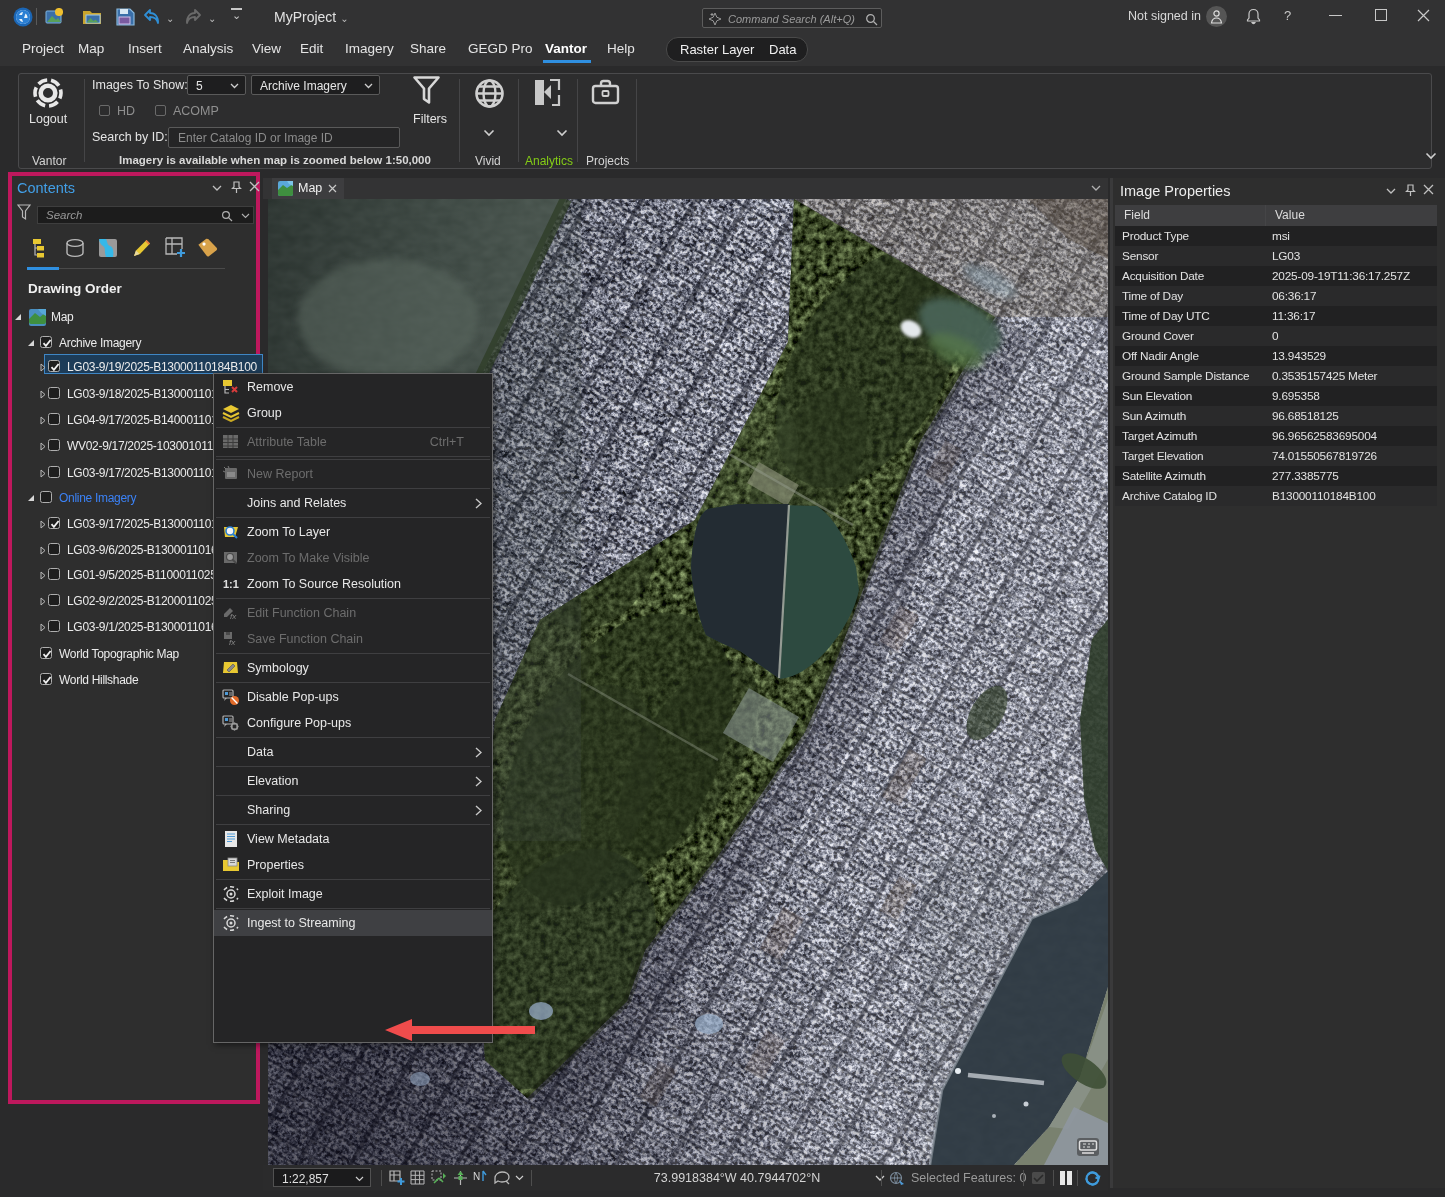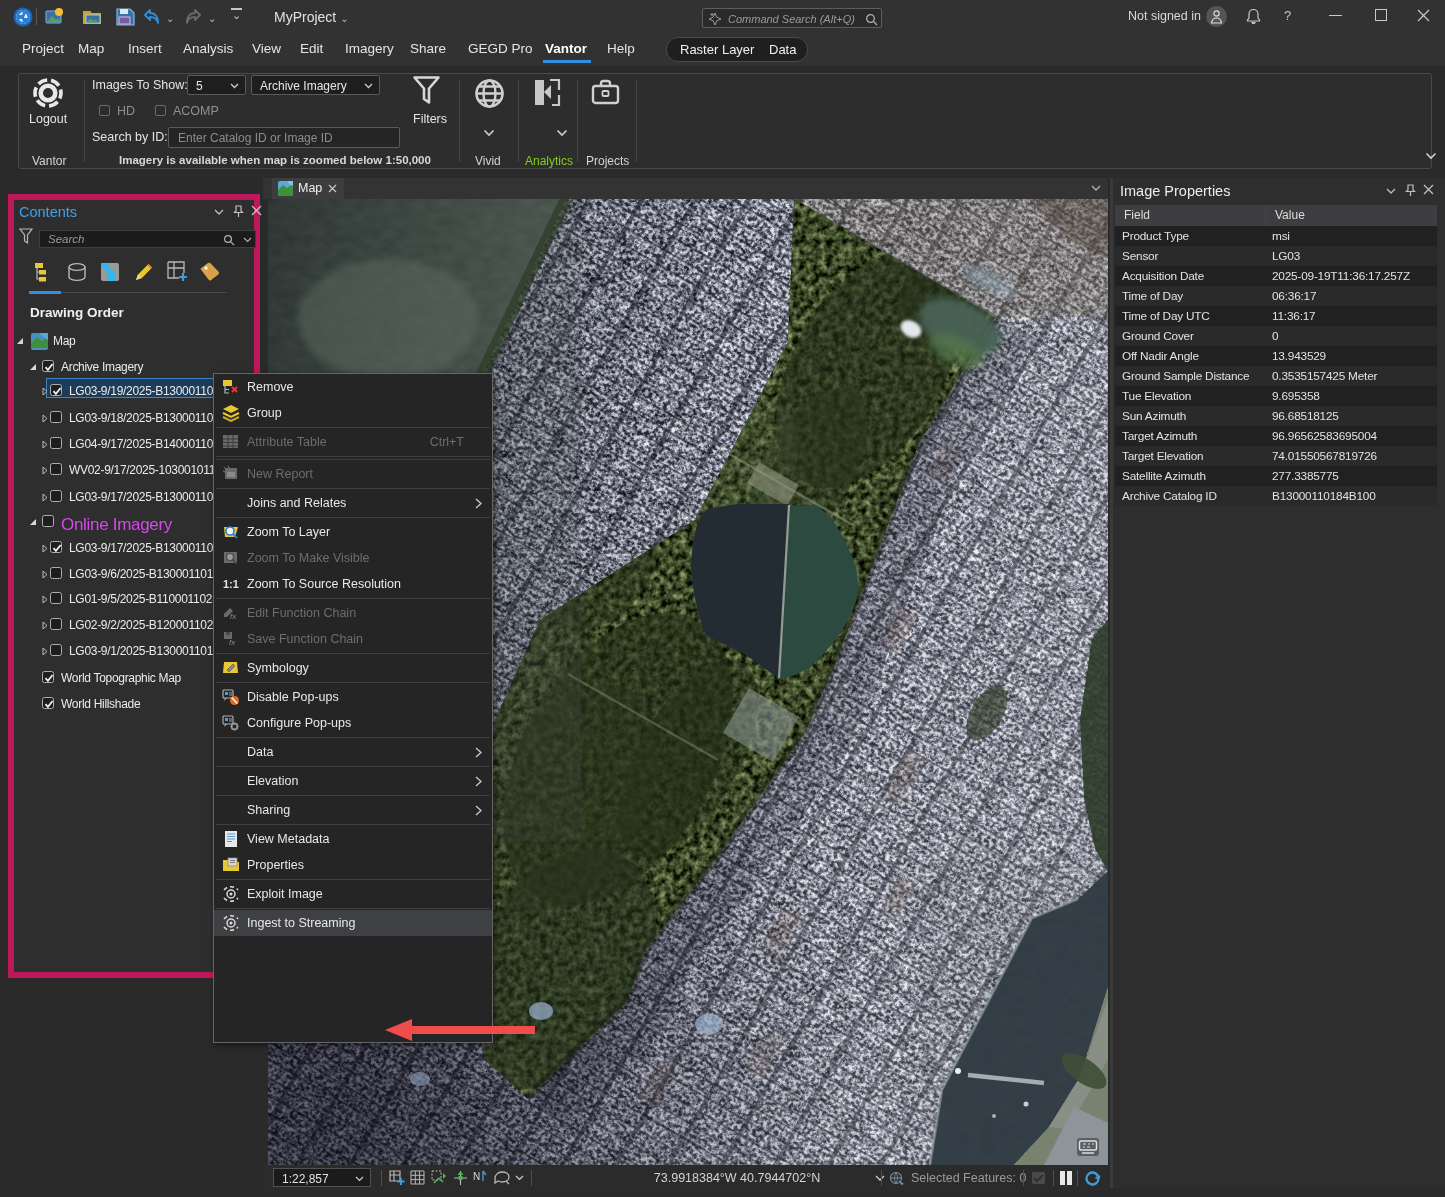--- a/index.html
+++ b/index.html
@@ -3,21 +3,21 @@
 <meta charset="utf-8">
 <style>
 * { margin:0; padding:0; box-sizing:border-box; }
 html,body { width:1445px; height:1197px; overflow:hidden; background:#2a2a2b;
   font-family:"Liberation Sans", sans-serif; color:#e6e6e6; }
 .abs { position:absolute; }
 #titlebar { position:absolute; left:0; top:0; width:1445px; height:33px; background:#323233; }
 #menurow { position:absolute; left:0; top:33px; width:1445px; height:33px; background:#323233; }
 #ribbon { position:absolute; left:0; top:66px; width:1445px; height:112px; background:#2a2a2b; }
 #ribbonpanel { position:absolute; left:18px; top:7px; width:1414px; height:96px; background:#2d2d2e; border:1px solid #4a4a4c; border-radius:3px; }
-#leftpanel { position:absolute; left:8px; top:194px; width:252px; height:784px; background:#2e2e2e; border:6px solid #be185d; }
+#leftpanel { position:absolute; left:8px; top:172px; width:252px; height:932px; background:#2e2e2e; border:4px solid #be185d; }
 #maptabs { position:absolute; left:263px; top:178px; width:845px; height:21px; background:#333334; }
 #mapview { position:absolute; left:268px; top:199px; width:840px; height:966px; background:#50566a; }
 #statusbar { position:absolute; left:263px; top:1165px; width:845px; height:26px; background:#2b2b2c; }
 #rightpanel { position:absolute; left:1110px; top:178px; width:335px; height:1010px; background:#2e2e2e; }
 #ctxmenu { position:absolute; left:213px; top:373px; width:280px; height:670px; background:#252526; border:1px solid #666; box-shadow:2px 2px 6px rgba(0,0,0,.5); }
 .mi { position:relative; height:26px; line-height:26px; font-size:12.5px; color:#e8e8e8; }
 .mi .ic { position:absolute; left:8px; top:4px; width:18px; height:18px; }
 .mi .tx { position:absolute; left:33px; }
 .mi .sc { position:absolute; right:28px; color:#e8e8e8; }
 .mi.dis .tx, .mi.dis .sc { color:#6d6d6d; }
@@ -496,21 +496,21 @@
   <div class="abs" style="left:55px;top:263px;font-size:12px;letter-spacing:-0.3px;color:#ebebeb;white-space:nowrap">WV02-9/17/2025-103001011185B10</div>
   <svg class="abs" style="left:28px;top:293px" width="6" height="9" viewBox="0 0 6 9">
       <path d="M1 1l4 3.5L1 8z" fill="none" stroke="#b8b8b8" stroke-width="1"></path>
     </svg>
   <div class="abs" style="left:36px;top:290px;width:12px;height:12px;background:#1e1e1e;border:1.4px solid #aeaeae;border-radius:2.5px"></div>
   <div class="abs" style="left:55px;top:290px;font-size:12px;letter-spacing:-0.3px;color:#ebebeb;white-space:nowrap">LG03-9/17/2025-B13000110184B10</div>
   <svg class="abs" style="left:15px;top:318px" width="8" height="8" viewBox="0 0 8 8">
       <path d="M7 1v6H1z" fill="#d8d8d8"></path>
     </svg>
   <div class="abs" style="left:28px;top:315px;width:12px;height:12px;background:#1e1e1e;border:1.4px solid #aeaeae;border-radius:2.5px"></div>
-  <div class="abs" style="left:47px;top:315px;font-size:17px;letter-spacing:-0.3px;color:#d946ef;white-space:nowrap">Online Imagery</div>
+  <div class="abs" style="left:47px;top:315px;font-size:12px;letter-spacing:-0.3px;color:#3b82f6;white-space:nowrap">Online Imagery</div>
   <svg class="abs" style="left:28px;top:344px" width="6" height="9" viewBox="0 0 6 9">
       <path d="M1 1l4 3.5L1 8z" fill="none" stroke="#b8b8b8" stroke-width="1"></path>
     </svg>
   <div class="abs" style="left:36px;top:341px;width:12px;height:12px;background:#1e1e1e;border:1.4px solid #aeaeae;border-radius:2.5px">
       <svg class="abs" style="left:0.5px;top:0.5px" width="10" height="10" viewBox="0 0 10 10">
         <path d="M1.5 5.2l2.4 2.6L8.6 2" fill="none" stroke="#f0f0f0" stroke-width="1.8"></path>
       </svg>
     </div>
   <div class="abs" style="left:55px;top:341px;font-size:12px;letter-spacing:-0.3px;color:#ebebeb;white-space:nowrap">LG03-9/17/2025-B13000110184B10</div>
   <svg class="abs" style="left:28px;top:370px" width="6" height="9" viewBox="0 0 6 9">
@@ -589,21 +589,21 @@
     </div>
   <div class="abs" style="left:5px;top:168px;width:322px;height:20px;background:#212122">
       <span class="abs" style="left:7px;top:3px;font-size:11.8px;letter-spacing:-0.2px;color:#e2e2e2;white-space:nowrap">Off Nadir Angle</span>
       <span class="abs" style="left:157px;top:3px;font-size:11.8px;letter-spacing:-0.2px;color:#e2e2e2;white-space:nowrap">13.943529</span>
     </div>
   <div class="abs" style="left:5px;top:188px;width:322px;height:20px;background:#2a2a2b">
       <span class="abs" style="left:7px;top:3px;font-size:11.8px;letter-spacing:-0.2px;color:#e2e2e2;white-space:nowrap">Ground Sample Distance</span>
       <span class="abs" style="left:157px;top:3px;font-size:11.8px;letter-spacing:-0.2px;color:#e2e2e2;white-space:nowrap">0.3535157425 Meter</span>
     </div>
   <div class="abs" style="left:5px;top:208px;width:322px;height:20px;background:#212122">
-      <span class="abs" style="left:7px;top:3px;font-size:11.8px;letter-spacing:-0.2px;color:#e2e2e2;white-space:nowrap">Tue Elevation</span>
+      <span class="abs" style="left:7px;top:3px;font-size:11.8px;letter-spacing:-0.2px;color:#e2e2e2;white-space:nowrap">Sun Elevation</span>
       <span class="abs" style="left:157px;top:3px;font-size:11.8px;letter-spacing:-0.2px;color:#e2e2e2;white-space:nowrap">9.695358</span>
     </div>
   <div class="abs" style="left:5px;top:228px;width:322px;height:20px;background:#2a2a2b">
       <span class="abs" style="left:7px;top:3px;font-size:11.8px;letter-spacing:-0.2px;color:#e2e2e2;white-space:nowrap">Sun Azimuth</span>
       <span class="abs" style="left:157px;top:3px;font-size:11.8px;letter-spacing:-0.2px;color:#e2e2e2;white-space:nowrap">96.68518125</span>
     </div>
   <div class="abs" style="left:5px;top:248px;width:322px;height:20px;background:#212122">
       <span class="abs" style="left:7px;top:3px;font-size:11.8px;letter-spacing:-0.2px;color:#e2e2e2;white-space:nowrap">Target Azimuth</span>
       <span class="abs" style="left:157px;top:3px;font-size:11.8px;letter-spacing:-0.2px;color:#e2e2e2;white-space:nowrap">96.96562583695004</span>
     </div>

